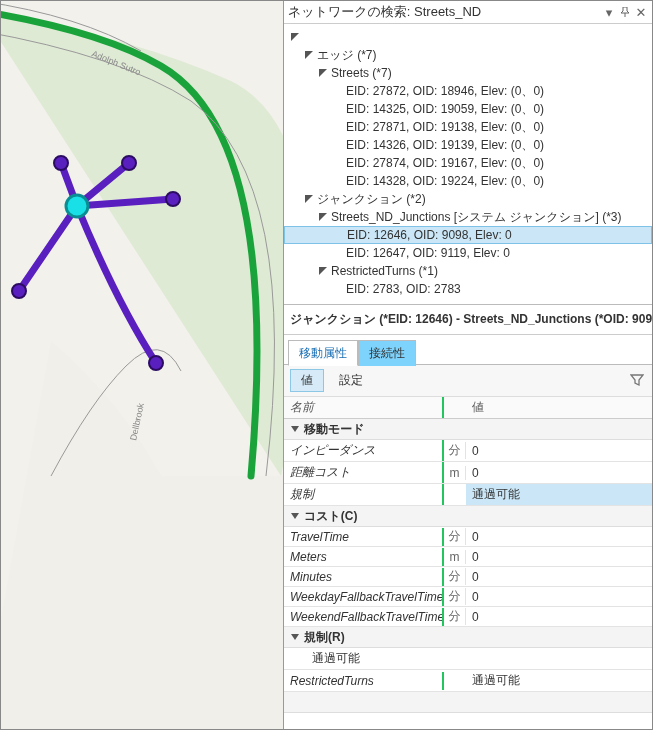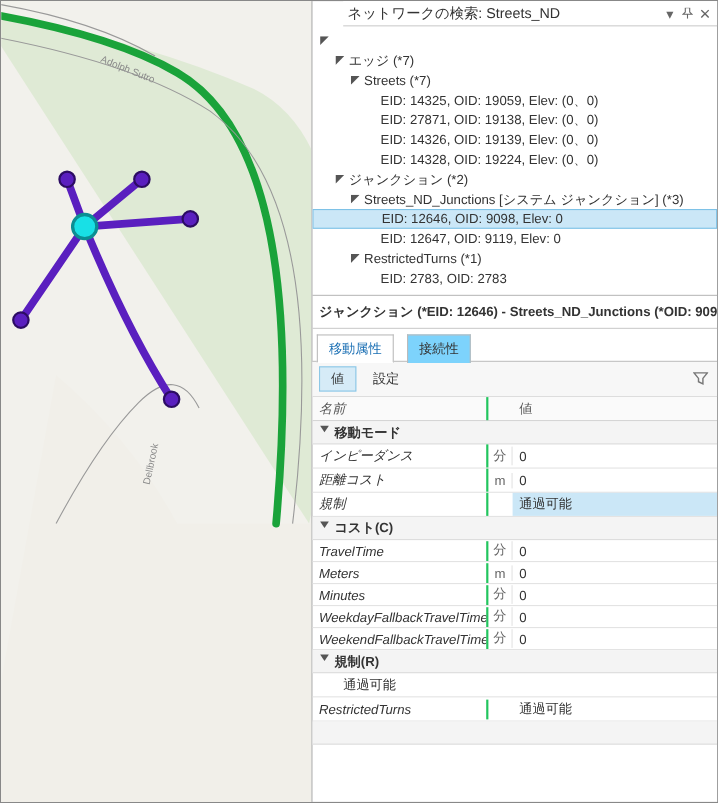--- a/index.html
+++ b/index.html
@@ -29,21 +29,20 @@
     border-left: 1px solid #999;
     min-width: 0;
   }
   .titlebar {
     display: flex;
     align-items: center;
     padding: 2px 4px;
     font-size: 13px;
     background: #fff;
     border-bottom: 1px solid #ccc;
-    margin-left: 28px;
   }
   .titlebar .spacer { flex: 1; }
   .titlebar .ctl {
     width: 14px; height: 14px;
     margin-left: 2px;
     display: flex; align-items: center; justify-content: center;
     color: #666; cursor: pointer;
   }
   .tree {
     flex: 0 0 auto;
@@ -77,21 +76,21 @@
     padding: 6px 6px;
     font-size: 12px;
     font-weight: bold;
     border-bottom: 1px solid #ccc;
     white-space: nowrap;
     overflow: hidden;
   }
   .tabs {
     display: flex;
     padding: 4px 4px 0 4px;
-    gap: 12px;
+    gap: 0;
   }
   .tab {
     padding: 4px 10px 3px 10px;
     font-size: 12px;
     border: 1px solid #bbb;
     border-bottom: none;
     background: #7dd3fc;
     cursor: pointer;
     position: relative;
     top: 1px;
@@ -159,20 +158,21 @@
     color: #666;
     border-right: 1px solid #e3e3e3;
   }
   .col-val {
     flex: 1;
     padding: 2px 6px;
     white-space: nowrap;
   }
   .grid-section {
     display: flex;
+    align-items: center;
     background: #f4f4f4;
     border-bottom: 1px solid #ddd;
     padding: 2px 6px;
     font-weight: bold;
     color: #333;
     height: 21px;
   }
   .grid-section .tw { margin-right: 4px; }
   .row-highlight .col-val {
     background: #cbe7f7;
@@ -248,29 +248,37 @@
         <span class="ind" style="width:28px"></span>
         <span class="tw">
           <svg width="8" height="8">
             <path d="M0 0L8 0L0 8Z" fill="#555"></path>
           </svg>
         </span>
         <span>Streets (*7)</span>
       </div>
     <div class="tree-row">
         <span class="ind" style="width:56px"></span>
+        <span>EID: 27872, OID: 18946, Elev: (0、0)</span>
+      </div>
+    <div class="tree-row">
+        <span class="ind" style="width:56px"></span>
         <span>EID: 14325, OID: 19059, Elev: (0、0)</span>
       </div>
     <div class="tree-row">
         <span class="ind" style="width:56px"></span>
         <span>EID: 27871, OID: 19138, Elev: (0、0)</span>
       </div>
     <div class="tree-row">
         <span class="ind" style="width:56px"></span>
         <span>EID: 14326, OID: 19139, Elev: (0、0)</span>
+      </div>
+    <div class="tree-row">
+        <span class="ind" style="width:56px"></span>
+        <span>EID: 27874, OID: 19167, Elev: (0、0)</span>
       </div>
     <div class="tree-row">
         <span class="ind" style="width:56px"></span>
         <span>EID: 14328, OID: 19224, Elev: (0、0)</span>
       </div>
 
     <div class="tree-row">
         <span class="ind" style="width:14px"></span>
         <span class="tw">
           <svg width="8" height="8">

